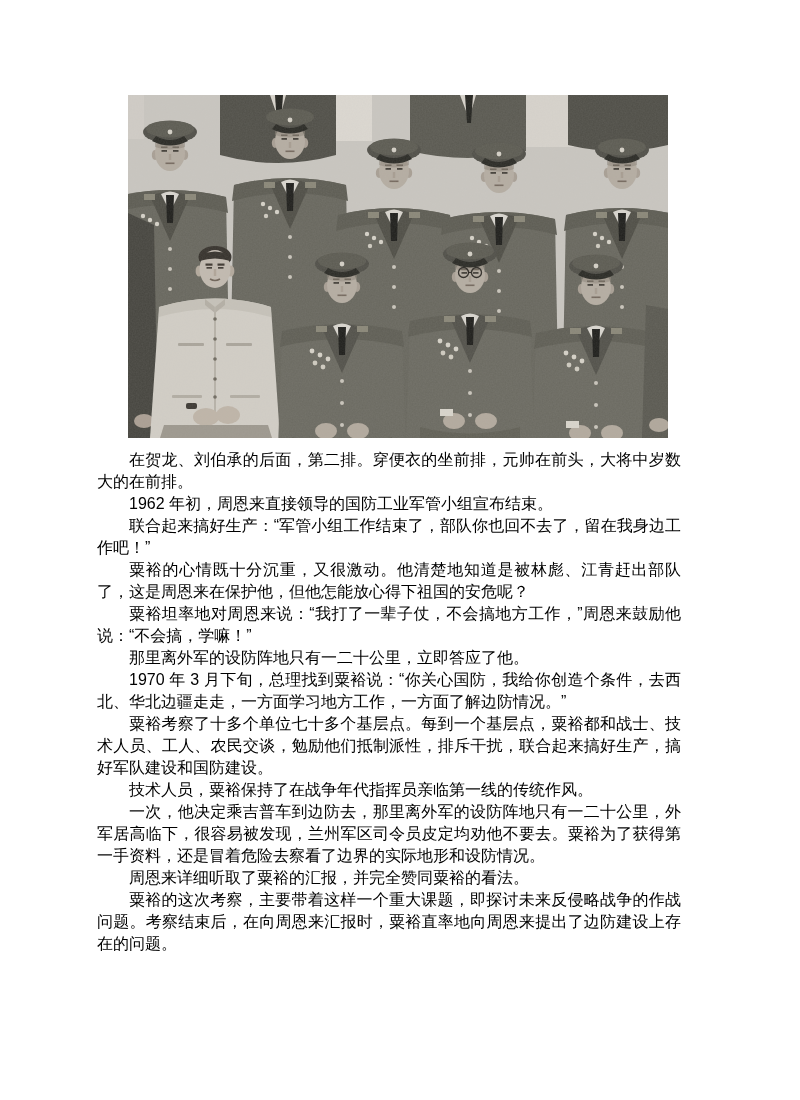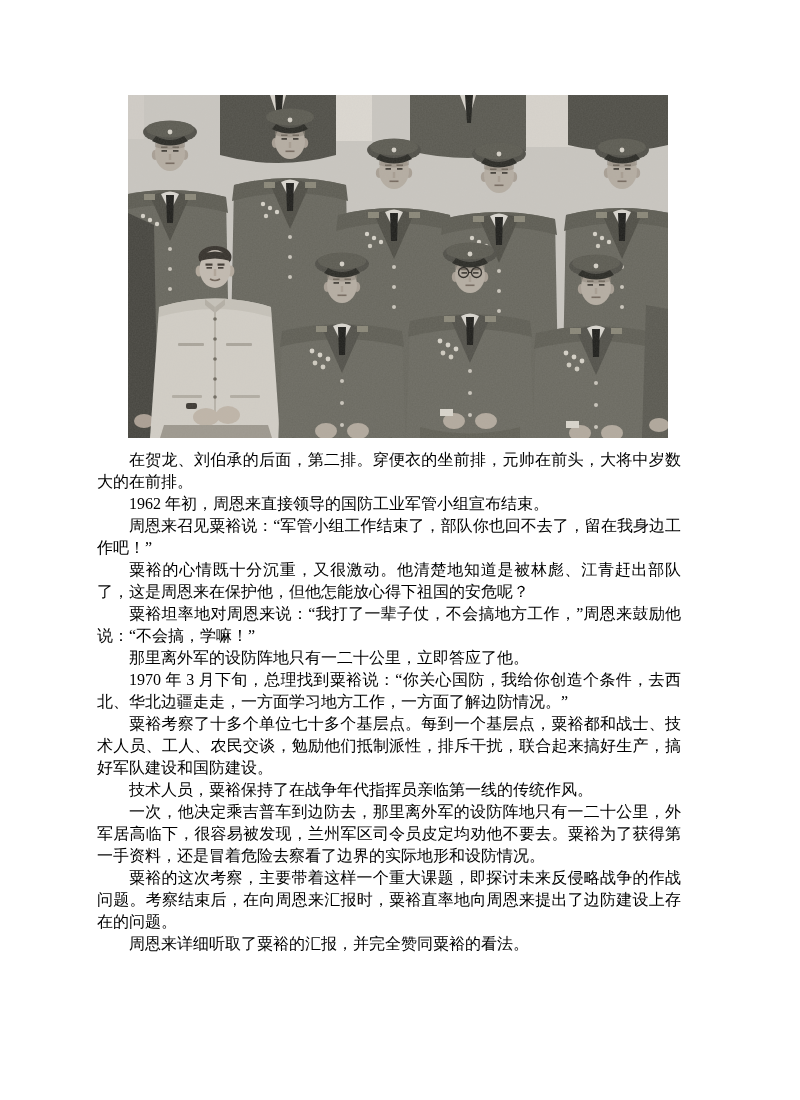--- a/index.html
+++ b/index.html
@@ -1,19 +1,19 @@
 <!DOCTYPE html>
 <html><head>
 <meta charset="utf-8">
 <style>
   html,body { margin:0; padding:0; background:#ffffff; }
   .page {
     position:relative; width:688px; height:1100px; overflow:hidden;
     background:#ffffff;
-    font-family:Liberation Serif, serif;
+    font-family:Liberation Sans, sans-serif;
   }
   figure.photo {
     position:absolute; left:128px; top:95px; width:540px; height:343px; margin:0;
   }
   figure.photo svg { display:block; width:100%; height:100%; }
   .content {
     position:absolute; left:97px; top:449px; width:584px;
     color:#000000; font-size:16px; line-height:22px; text-align:justify;
   }
   .content p { margin:0; text-indent:2em; word-break:break-all; }
@@ -161,25 +161,25 @@
       <path d="M518,210 L540,214 L540,343 L514,343 Z" fill="#5a5951"></path>
       <ellipse cx="531" cy="330" rx="10" ry="7" fill="#b0a79b"></ellipse>
 
       <rect width="540" height="343" filter="url(#grain)" opacity="0.22"></rect>
     </svg>
   </figure>
 
   <div class="content">
     <p>在贺龙、刘伯承的后面，第二排。穿便衣的坐前排，元帅在前头，大将中岁数大的在前排。</p>
     <p>1962 年初，周恩来直接领导的国防工业军管小组宣布结束。</p>
-    <p>周恩来召见粟裕说：“军管小组工作结束了，部队你也回不去了，留在我身边工作吧！”</p>
+    <p>联合起来搞好生产：“军管小组工作结束了，部队你也回不去了，留在我身边工作吧！”</p>
     <p>粟裕的心情既十分沉重，又很激动。他清楚地知道是被林彪、江青赶出部队了，这是周恩来在保护他，但他怎能放心得下祖国的安危呢？</p>
     <p>粟裕坦率地对周恩来说：“我打了一辈子仗，不会搞地方工作，”周恩来鼓励他说：“不会搞，学嘛！”</p>
     <p>那里离外军的设防阵地只有一二十公里，立即答应了他。</p>
     <p>1970 年 3 月下旬，总理找到粟裕说：“你关心国防，我给你创造个条件，去西北、华北边疆走走，一方面学习地方工作，一方面了解边防情况。”</p>
     <p>粟裕考察了十多个单位七十多个基层点。每到一个基层点，粟裕都和战士、技术人员、工人、农民交谈，勉励他们抵制派性，排斥干扰，联合起来搞好生产，搞好军队建设和国防建设。</p>
     <p>技术人员，粟裕保持了在战争年代指挥员亲临第一线的传统作风。</p>
     <p>一次，他决定乘吉普车到边防去，那里离外军的设防阵地只有一二十公里，外军居高临下，很容易被发现，兰州军区司令员皮定均劝他不要去。粟裕为了获得第一手资料，还是冒着危险去察看了边界的实际地形和设防情况。</p>
+    <p>周恩来详细听取了粟裕的汇报，并完全赞同粟裕的看法。</p>
     <p>粟裕的这次考察，主要带着这样一个重大课题，即探讨未来反侵略战争的作战问题。考察结束后，在向周恩来汇报时，粟裕直率地向周恩来提出了边防建设上存在的问题。</p>
-    <p>周恩来详细听取了粟裕的汇报，并完全赞同粟裕的看法。</p>
   </div>
 
 </div>
 
 </body></html>

